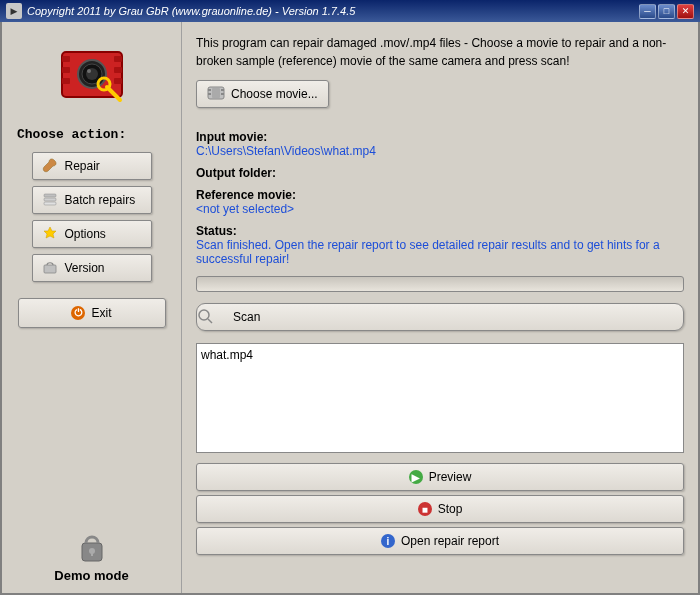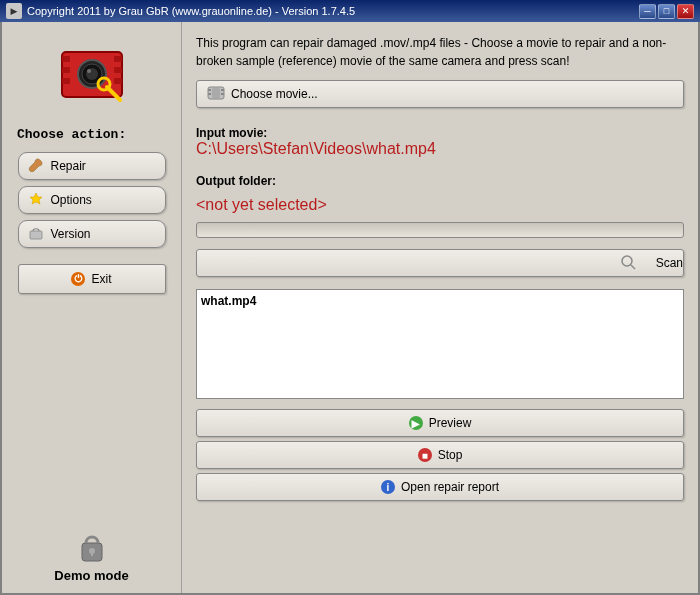--- a/index.html
+++ b/index.html
@@ -25,21 +25,21 @@
     }
     .title-bar-icon {
       width: 16px; height: 16px;
       background: #c8c8c8;
       border-radius: 2px;
       margin-right: 5px;
       display: flex; align-items: center; justify-content: center;
       font-size: 9px;
       color: #333;
     }
-    .title-bar-text { flex: 1; }
+    .title-bar-text { flex: 1; font-style: italic; }
     .title-bar-buttons { display: flex; gap: 2px; }
     .title-bar-btn {
       width: 17px; height: 15px;
       border: 1px solid rgba(255,255,255,0.4);
       border-radius: 2px;
       cursor: pointer;
       display: flex; align-items: center; justify-content: center;
       font-size: 9px;
       color: white;
       background: linear-gradient(to bottom, #6b8ccc, #2a4a8a);
@@ -78,25 +78,25 @@
       font-weight: bold;
       font-size: 13px;
       color: #000;
       margin-bottom: 10px;
       align-self: flex-start;
       margin-left: 5px;
       font-family: Liberation Mono, monospace;
     }
 
     .sidebar-btn {
-      width: 148px;
+      width: 120px;
       height: 28px;
       margin-bottom: 6px;
       border: 1px solid #888;
-      border-radius: 9px;
+      border-radius: 2px;
       background: linear-gradient(to bottom, #f0ede8, #ddd9d2);
       cursor: pointer;
       display: flex;
       align-items: center;
       padding: 0 8px;
       font-size: 12px;
       color: #000;
       box-shadow: 1px 1px 2px rgba(0,0,0,0.2);
     }
     .sidebar-btn-icon {
@@ -146,69 +146,69 @@
 
     .description-text {
       font-size: 12px;
       color: #000;
       line-height: 1.5;
       margin-bottom: 4px;
     }
 
     .btn-row {
       display: flex;
-      flex-direction: column;
+      flex-direction: row;
       gap: 5px;
-      margin-bottom: 4px;
+      margin-bottom: 16px;
     }
 
     .action-btn {
       height: 28px;
       border: 1px solid #888;
       border-radius: 3px;
       background: linear-gradient(to bottom, #f0ede8, #ddd9d2);
       cursor: pointer;
       display: flex;
       align-items: center;
       padding: 0 10px;
       font-size: 12px;
       color: #000;
       box-shadow: 1px 1px 2px rgba(0,0,0,0.2);
       gap: 6px;
     }
 
     .info-section { margin-bottom: 2px; }
-    .info-label { font-weight: bold; font-size: 12px; color: #000; margin-top: 8px; }
-    .info-value { font-size: 16px; color: #b91c1c; margin-left: 0; }
+    .info-label { font-weight: bold; font-size: 12px; color: #000; }
+    .info-value { font-size: 12px; color: #1d4ed8; margin-left: 0; }
 
     .status-section { margin-bottom: 4px; }
 
     .progress-bar-container {
       height: 16px;
       background: linear-gradient(to bottom, #c8c4bc, #e8e4dc);
       border: 1px solid #888;
       border-radius: 3px;
       margin-bottom: 5px;
       overflow: hidden;
     }
     .progress-bar-fill {
       height: 100%;
       background: linear-gradient(to bottom, #6699cc, #336699);
       width: 0%;
     }
 
     .scan-btn {
       height: 28px;
       border: 1px solid #888;
-      border-radius: 3px;
+      border-radius: 9px;
       background: linear-gradient(to bottom, #f0ede8, #ddd9d2);
       cursor: pointer;
       display: flex;
       align-items: center;
-      justify-content: flex-end;
+      justify-content: flex-start;
       font-size: 12px;
       color: #000;
       box-shadow: 1px 1px 2px rgba(0,0,0,0.2);
       gap: 20px;
       width: 100%;
       margin-bottom: 6px;
     }
 
     .repaired-label {
       font-size: 12px;
@@ -218,21 +218,20 @@
 
     .repaired-textarea {
       width: 100%;
       height: 110px;
       border: 1px solid #888;
       background: white;
       font-size: 12px;
       padding: 4px;
       resize: none;
       font-family: inherit;
-      font-weight: bold;
     }
 
     .bottom-btns {
       display: flex;
       flex-direction: column;
       gap: 4px;
       margin-top: 4px;
     }
 
     .bottom-action-btn {
@@ -309,20 +308,30 @@
     <button class="sidebar-btn">
       <span class="sidebar-btn-icon">
         <svg width="16" height="16" viewBox="0 0 16 16">
             <path d="M12 2 C10 0 7 1 7 4 L2 9 C1 10 1 12 2 13 C3 14 5 14 6 13 L11 8 C14 8 15 5 13 3 Z" fill="#cc8844" stroke="#886622" stroke-width="0.5"></path>
             <circle cx="4" cy="11" r="1.5" fill="#cc8844"></circle>
           </svg>
       </span>
       <span>Repair</span>
     </button>
 
+    <button class="sidebar-btn">
+      <span class="sidebar-btn-icon">
+        <svg width="16" height="16" viewBox="0 0 16 16">
+          <rect x="2" y="2" width="12" height="3" rx="1" fill="#c0c0c0" stroke="#888" stroke-width="0.5"></rect>
+          <rect x="2" y="6" width="12" height="3" rx="1" fill="#d0d0d0" stroke="#888" stroke-width="0.5"></rect>
+          <rect x="2" y="10" width="12" height="3" rx="1" fill="#e0e0e0" stroke="#888" stroke-width="0.5"></rect>
+        </svg>
+      </span>
+      <span>Batch repairs</span>
+    </button>
 
     <button class="sidebar-btn">
       <span class="sidebar-btn-icon">
         <svg width="16" height="16" viewBox="0 0 16 16">
           <polygon points="8,1 10,5 14,5 11,8 12,12 8,10 4,12 5,8 2,5 6,5" fill="#ffcc00" stroke="#cc9900" stroke-width="0.5"></polygon>
         </svg>
       </span>
       <span>Options</span>
     </button>
 
@@ -376,23 +385,28 @@
     <div class="info-section">
       <div class="info-label">Input movie:</div>
       <div class="info-value">C:\Users\Stefan\Videos\what.mp4</div>
     </div>
 
     <div class="info-section">
       <div class="info-label">Output folder:</div>
     </div>
 
     <div class="info-section">
+      <div class="info-label">Reference movie:</div>
       <div class="info-value">&lt;not yet selected&gt;</div>
     </div>
 
+    <div class="status-section">
+      <div class="info-label">Status:</div>
+      <div class="info-value">Scan finished. Open the repair report to see detailed repair results and to get hints for a successful repair!</div>
+    </div>
 
     <div class="progress-bar-container">
       <div class="progress-bar-fill"></div>
     </div>
 
     <button class="scan-btn">
       <span>
         <svg width="16" height="16" viewBox="0 0 16 16">
           <circle cx="7" cy="7" r="5" fill="none" stroke="#888" stroke-width="1.5"></circle>
           <line x1="11" y1="11" x2="15" y2="15" stroke="#888" stroke-width="1.5"></line>

